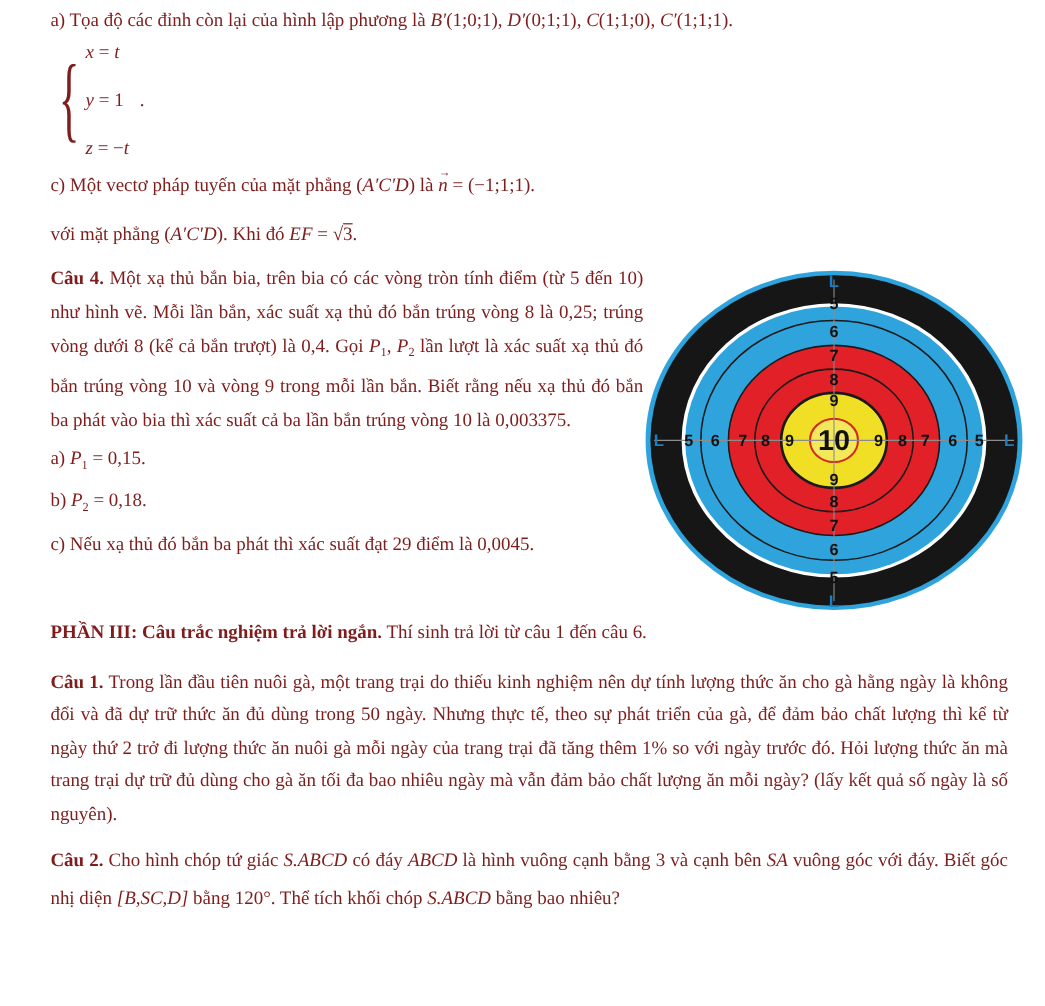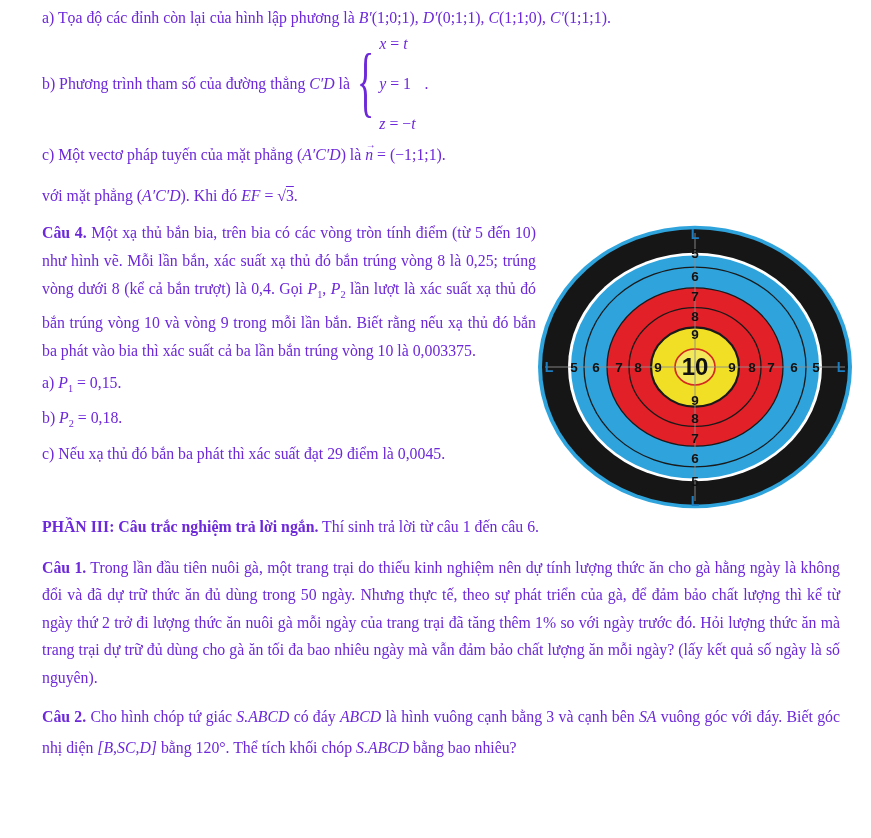--- a/index.html
+++ b/index.html
@@ -1,21 +1,21 @@
 <!DOCTYPE html>
 <html><head>
 <meta charset="utf-8">
 <style>
   html,body{margin:0;padding:0;background:#ffffff;}
   body{width:871px;height:838px;overflow:hidden;}
   .page{
     box-sizing:border-box;width:871px;height:634px;
     padding:8px 15px 0 42px;
     font-family:"Liberation Serif", serif;
-    font-size:15.8px;color:#6d28d9;line-height:1.32;
+    font-size:15.8px;color:#7f1d1d;line-height:1.32;
   }
   .st-i{font-style:italic;}
   .st-b{font-weight:bold;}
   .st-sub{font-size:0.65em;vertical-align:-0.35em;}
   .st-ol{text-decoration:overline;}
   .st-vec{position:relative;display:inline-block;font-style:italic;}
   .st-vec::before{content:"→";position:absolute;top:-0.62em;left:0.05em;font-size:0.62em;font-style:normal;}
   .line{min-height:21px;}
   .eqrow{display:flex;align-items:center;margin-top:14px;height:82px;}
   .brace{display:inline-block;font-size:36px;transform:scaleY(2.2);transform-origin:center;margin:0 5px 0 7px;font-weight:400;}
@@ -39,21 +39,20 @@
   svg text.lmark{font-size:14px;fill:#1C7EC2;}
 </style>
 </head>
 <body>
 
 <div class="page">
 
   <div class="line"><span>a) Tọa độ các đỉnh còn lại của hình lập phương là </span><span class="st-i">B′</span><span>(1;0;1)</span><span>, </span><span class="st-i">D′</span><span>(0;1;1)</span><span>, </span><span class="st-i">C</span><span>(1;1;0)</span><span>, </span><span class="st-i">C′</span><span>(1;1;1)</span><span>.</span></div>
 
   <div class="eqrow">
-    <span><span>b) Phương trình tham số của đường thẳng </span><span class="st-i">C′D</span><span> là</span></span>
     <span class="brace">{</span>
     <span class="syslines">
       <span class="sysline"><span class="st-i">x</span><span> = </span><span class="st-i">t</span></span>
       <span class="sysline"><span class="st-i">y</span><span> = 1</span></span>
       <span class="sysline"><span class="st-i">z</span><span> = −</span><span class="st-i">t</span></span>
     </span>
     <span class="period">.</span>
   </div>
 
   <div class="line mt-c"><span>c) Một vectơ pháp tuyến của mặt phẳng (</span><span class="st-i">A′C′D</span><span>) là </span><span class="st-vec">n</span><span> = (−1;1;1).</span></div>

